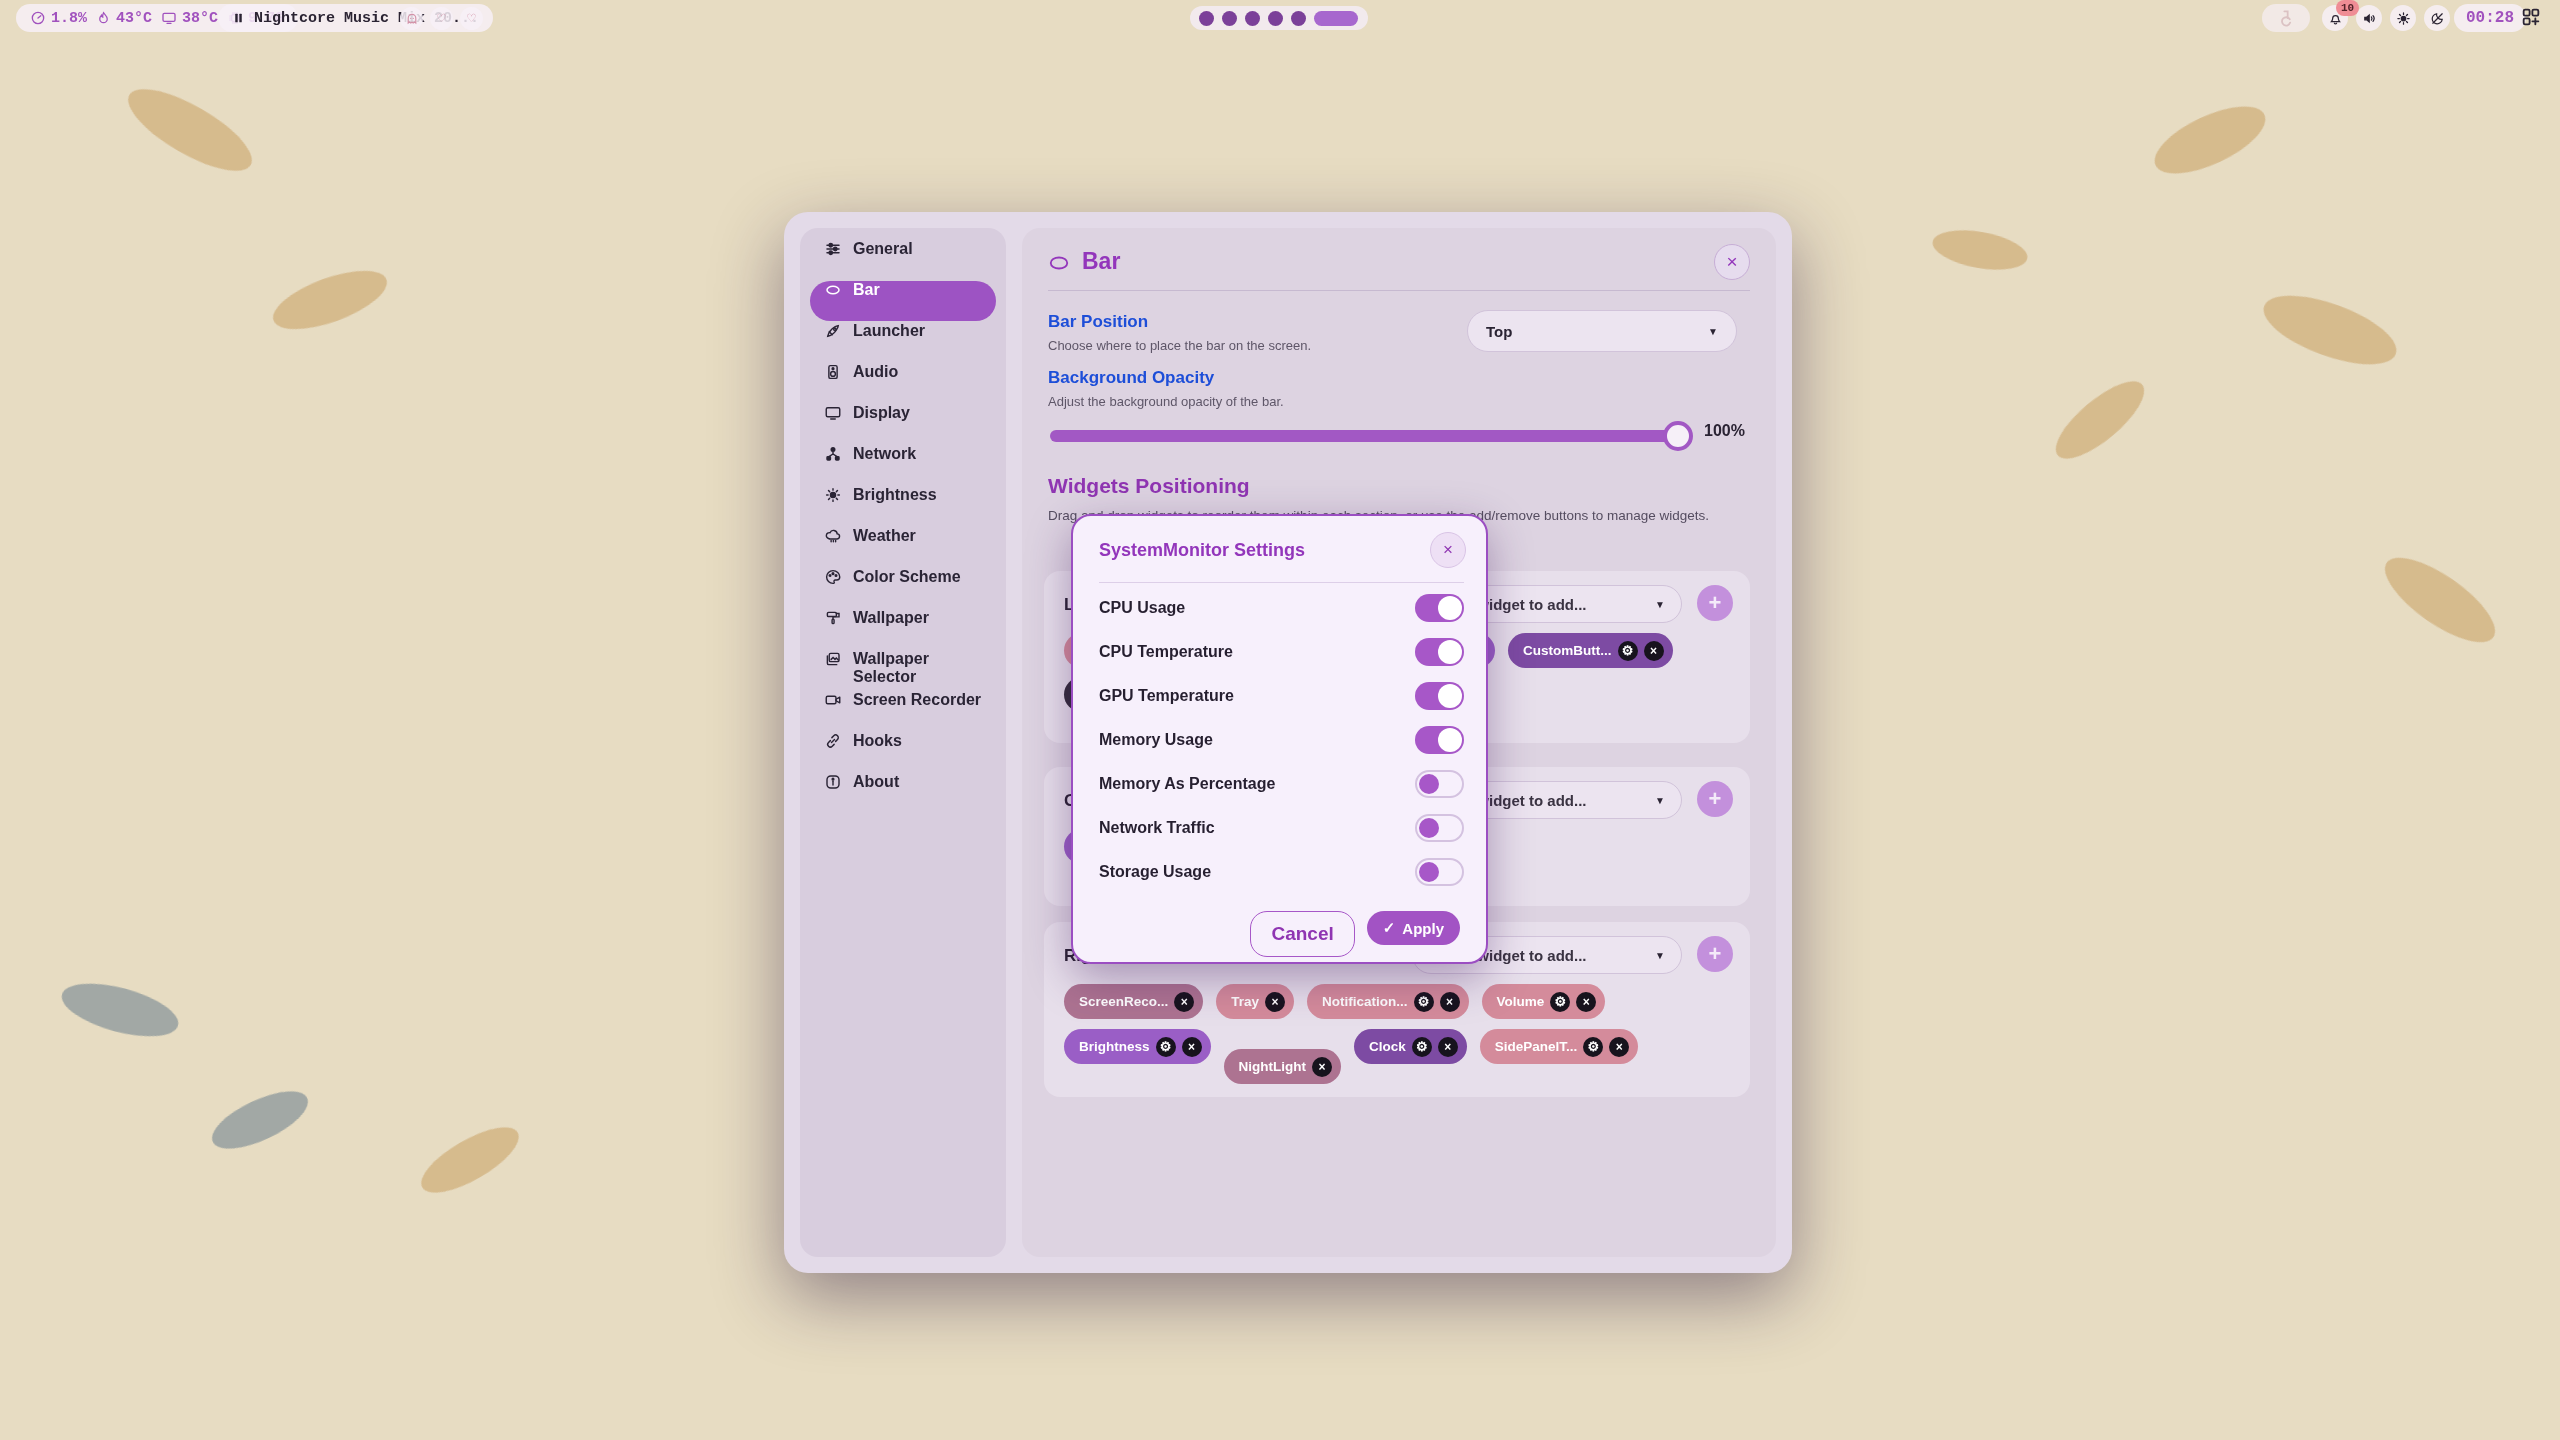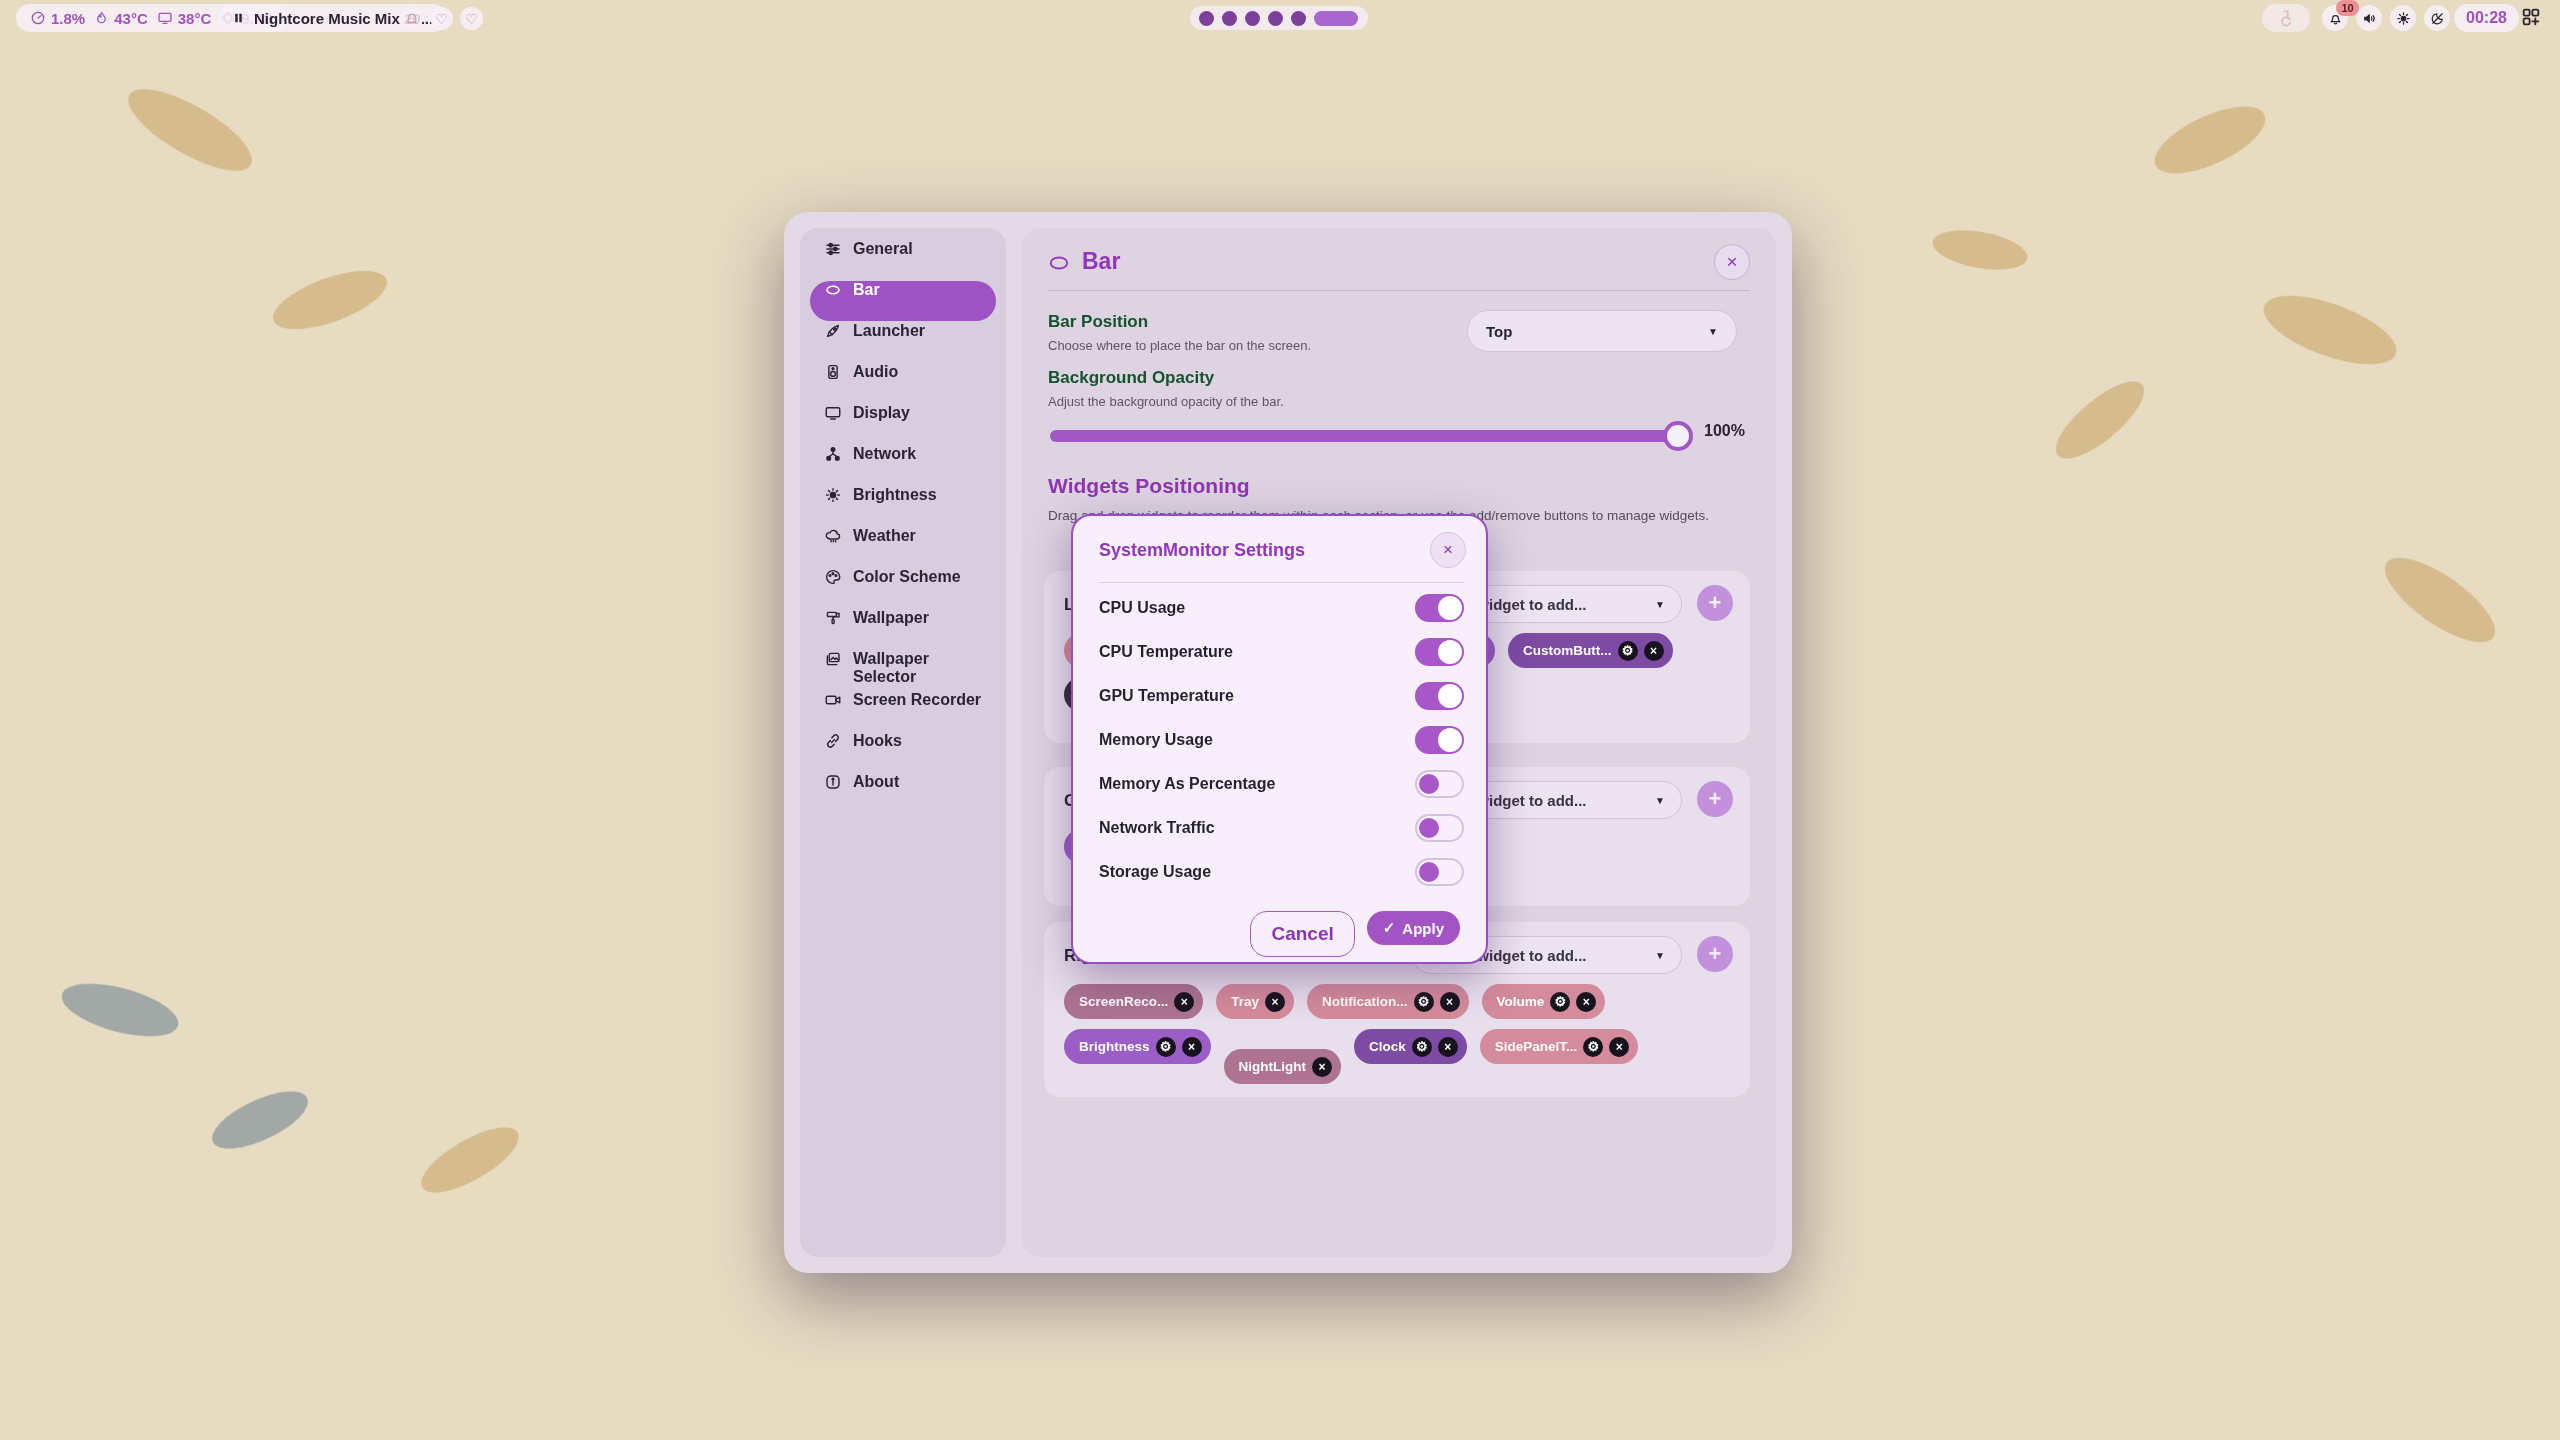--- a/index.html
+++ b/index.html
@@ -57,21 +57,21 @@
       1650px -120px, 2050px 260px, -140px -120px, 60px 60px, 330px 980px,
       -160px 900px, 140px 1060px,
       -40px 760px,
       0px 300px,
       1900px 900px,
       0px 0px;
   }
   #wallpaper-leaves { position:absolute; inset:0; }
 
   
-  #topbar { position:absolute; left:0; top:0; width:2076px; height:36px; z-index:5; }
+  #topbar { position:absolute; left:0; top:0; width:2076px; height:36px; z-index:5;font-family:Liberation Mono, monospace; }
   .pill { position:absolute; top:4px; height:28px; border-radius:14px;
     background:rgba(247,240,247,.85); display:flex; align-items:center; gap:9px;
     padding:0 14px; font-size:15px; font-weight:bold; }
   .stat { display:flex; align-items:center; gap:5px; color:#a152be; }
   .stat svg { display:block; }
   #media-pill { color:#2b2433; }
   .circle-btn { position:absolute; top:7px; width:23px; height:23px; border-radius:50%;
     background:rgba(247,240,247,.85); display:flex; align-items:center; justify-content:center; }
   .heart-glyph { color:#d392a8; font-size:14px; line-height:1; }
   #workspaces { position:absolute; left:1190px; top:6px; width:178px; height:24px; border-radius:12px;
@@ -100,21 +100,21 @@
   #content { position:absolute; left:238px; top:16px; width:754px; height:1029px;
     background:#ddd3e1; border-radius:18px; padding:0 26px; }
   #content-header { position:absolute; left:26px; top:14px; width:702px; height:40px; }
   #content-title { position:absolute; left:34px; top:6px; font-size:23px; font-weight:bold; color:#9336bb; }
   #header-oval { position:absolute; left:0; top:12px; }
   #window-close { position:absolute; right:0; top:2px; width:36px; height:36px; border-radius:50%;
     border:1.5px solid #c7aed6; background:#e6dcee; color:#9336bb; font-size:19px;
     display:flex; align-items:center; justify-content:center; }
   #header-divider { position:absolute; left:26px; top:62px; width:702px; height:1px; background:#c6b9d0; }
 
-  .row-label { font-size:17px; font-weight:bold; color:#14532d; }
+  .row-label { font-size:17px; font-weight:bold; color:#1d4ed8; }
   .row-desc { font-size:13px; color:#5e5668; margin-top:6px; }
   #bar-position-row { position:absolute; left:26px; top:84px; width:702px; }
   #bar-position-dd { position:absolute; right:13px; top:-2px; width:270px; height:42px;
     border-radius:21px; background:#ece4f0; border:1px solid #d1c3da; display:flex;
     align-items:center; justify-content:space-between; padding:0 18px;
     font-size:15px; font-weight:bold; color:#2a2333; }
   .caret { font-size:10px; color:#2a2333; }
 
   #bg-opacity-row { position:absolute; left:26px; top:140px; width:702px; }
   #opacity-slider { position:absolute; left:2px; top:62px; width:636px; height:12px;

